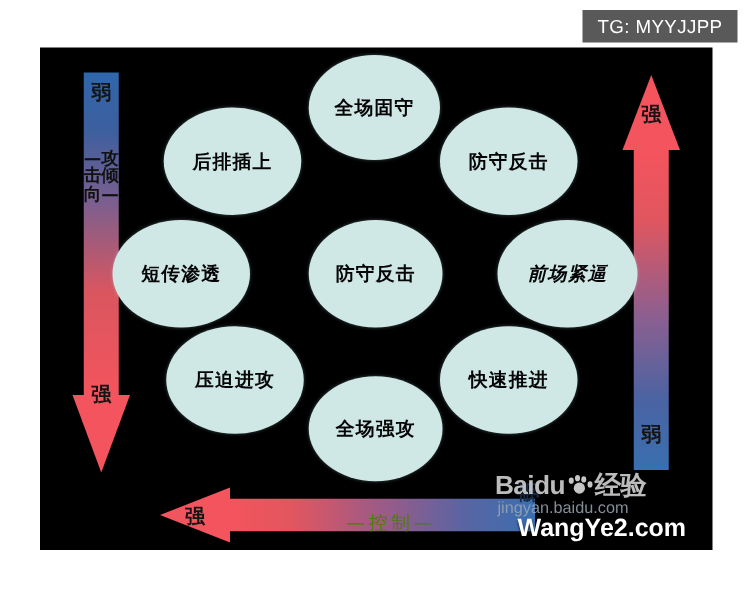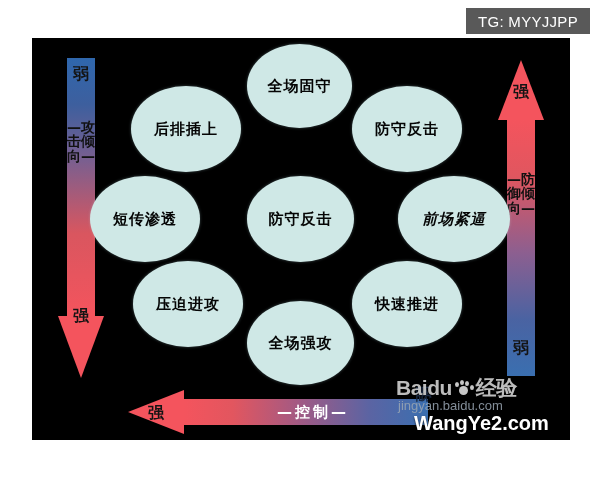--- a/index.html
+++ b/index.html
@@ -63,22 +63,22 @@
     position:absolute;width:46px;left:0;text-align:center;
     color:#141414;font-weight:bold;font-size:16px;
     font-family:"DejaVu Sans","Liberation Sans",sans-serif;
   }
 
   
   .harrow{position:absolute;}
   .harrow .shaft{position:absolute;top:9px;height:26px;}
   .harrow .head{position:absolute;top:0;width:0;height:0;border-top:22px solid transparent;border-bottom:22px solid transparent;}
   .h-label{
-    position:absolute;top:10px;height:24px;display:flex;align-items:center;justify-content:center;
-    color:#ffffff;font-weight:bold;font-size:15px;letter-spacing:3px;
+    position:absolute;top:16px;height:24px;display:flex;align-items:center;justify-content:center;
+    color:#4d7c0f;font-weight:normal;font-size:15px;letter-spacing:3px;
     font-family:"DejaVu Sans","Liberation Sans",sans-serif;
   }
   .h-end{
     position:absolute;color:#141414;font-weight:bold;font-size:16px;
     font-family:"DejaVu Sans","Liberation Sans",sans-serif;
   }
 
   
   .wm-baidu{
     position:absolute;left:396px;top:374px;
@@ -118,21 +118,20 @@
       <div class="head" style="top:258px;border-top:62px solid #f4545d;"></div>
       <div class="v-end" style="top:6px;">弱</div>
       <div class="v-label" style="top:62px;">—攻击倾向—</div>
       <div class="v-end" style="top:248px;">强</div>
     </div>
 
     <div class="varrow" style="left:466px;top:22px;height:318px;">
       <div class="head" style="top:0;border-bottom:60px solid #f4545d;"></div>
       <div class="shaft" style="top:60px;height:256px;background:linear-gradient(to bottom,#f4545d 0%,#e0565f 22%,#8c5f90 52%,#4a63a2 78%,#3a6fb0 100%);"></div>
       <div class="v-end" style="top:22px;">强</div>
-      <div class="v-label" style="top:112px;">—防御倾向—</div>
       <div class="v-end" style="top:278px;">弱</div>
     </div>
 
     <div class="harrow" style="left:96px;top:352px;width:300px;height:44px;">
       <div class="head" style="left:0;border-right:56px solid #f4545d;"></div>
       <div class="shaft" style="left:56px;width:244px;background:linear-gradient(to right,#f4545d 0%,#e2565f 20%,#a05a85 48%,#5b64a3 76%,#3a6fb0 100%);"></div>
       <div class="h-label" style="left:120px;width:130px;">—控制—</div>
       <div class="h-end" style="left:20px;top:13px;">强</div>
       <div class="h-end" style="left:286px;top:12px;transform:rotate(-90deg);transform-origin:left top;color:#1b2b45;">弱</div>
     </div>

